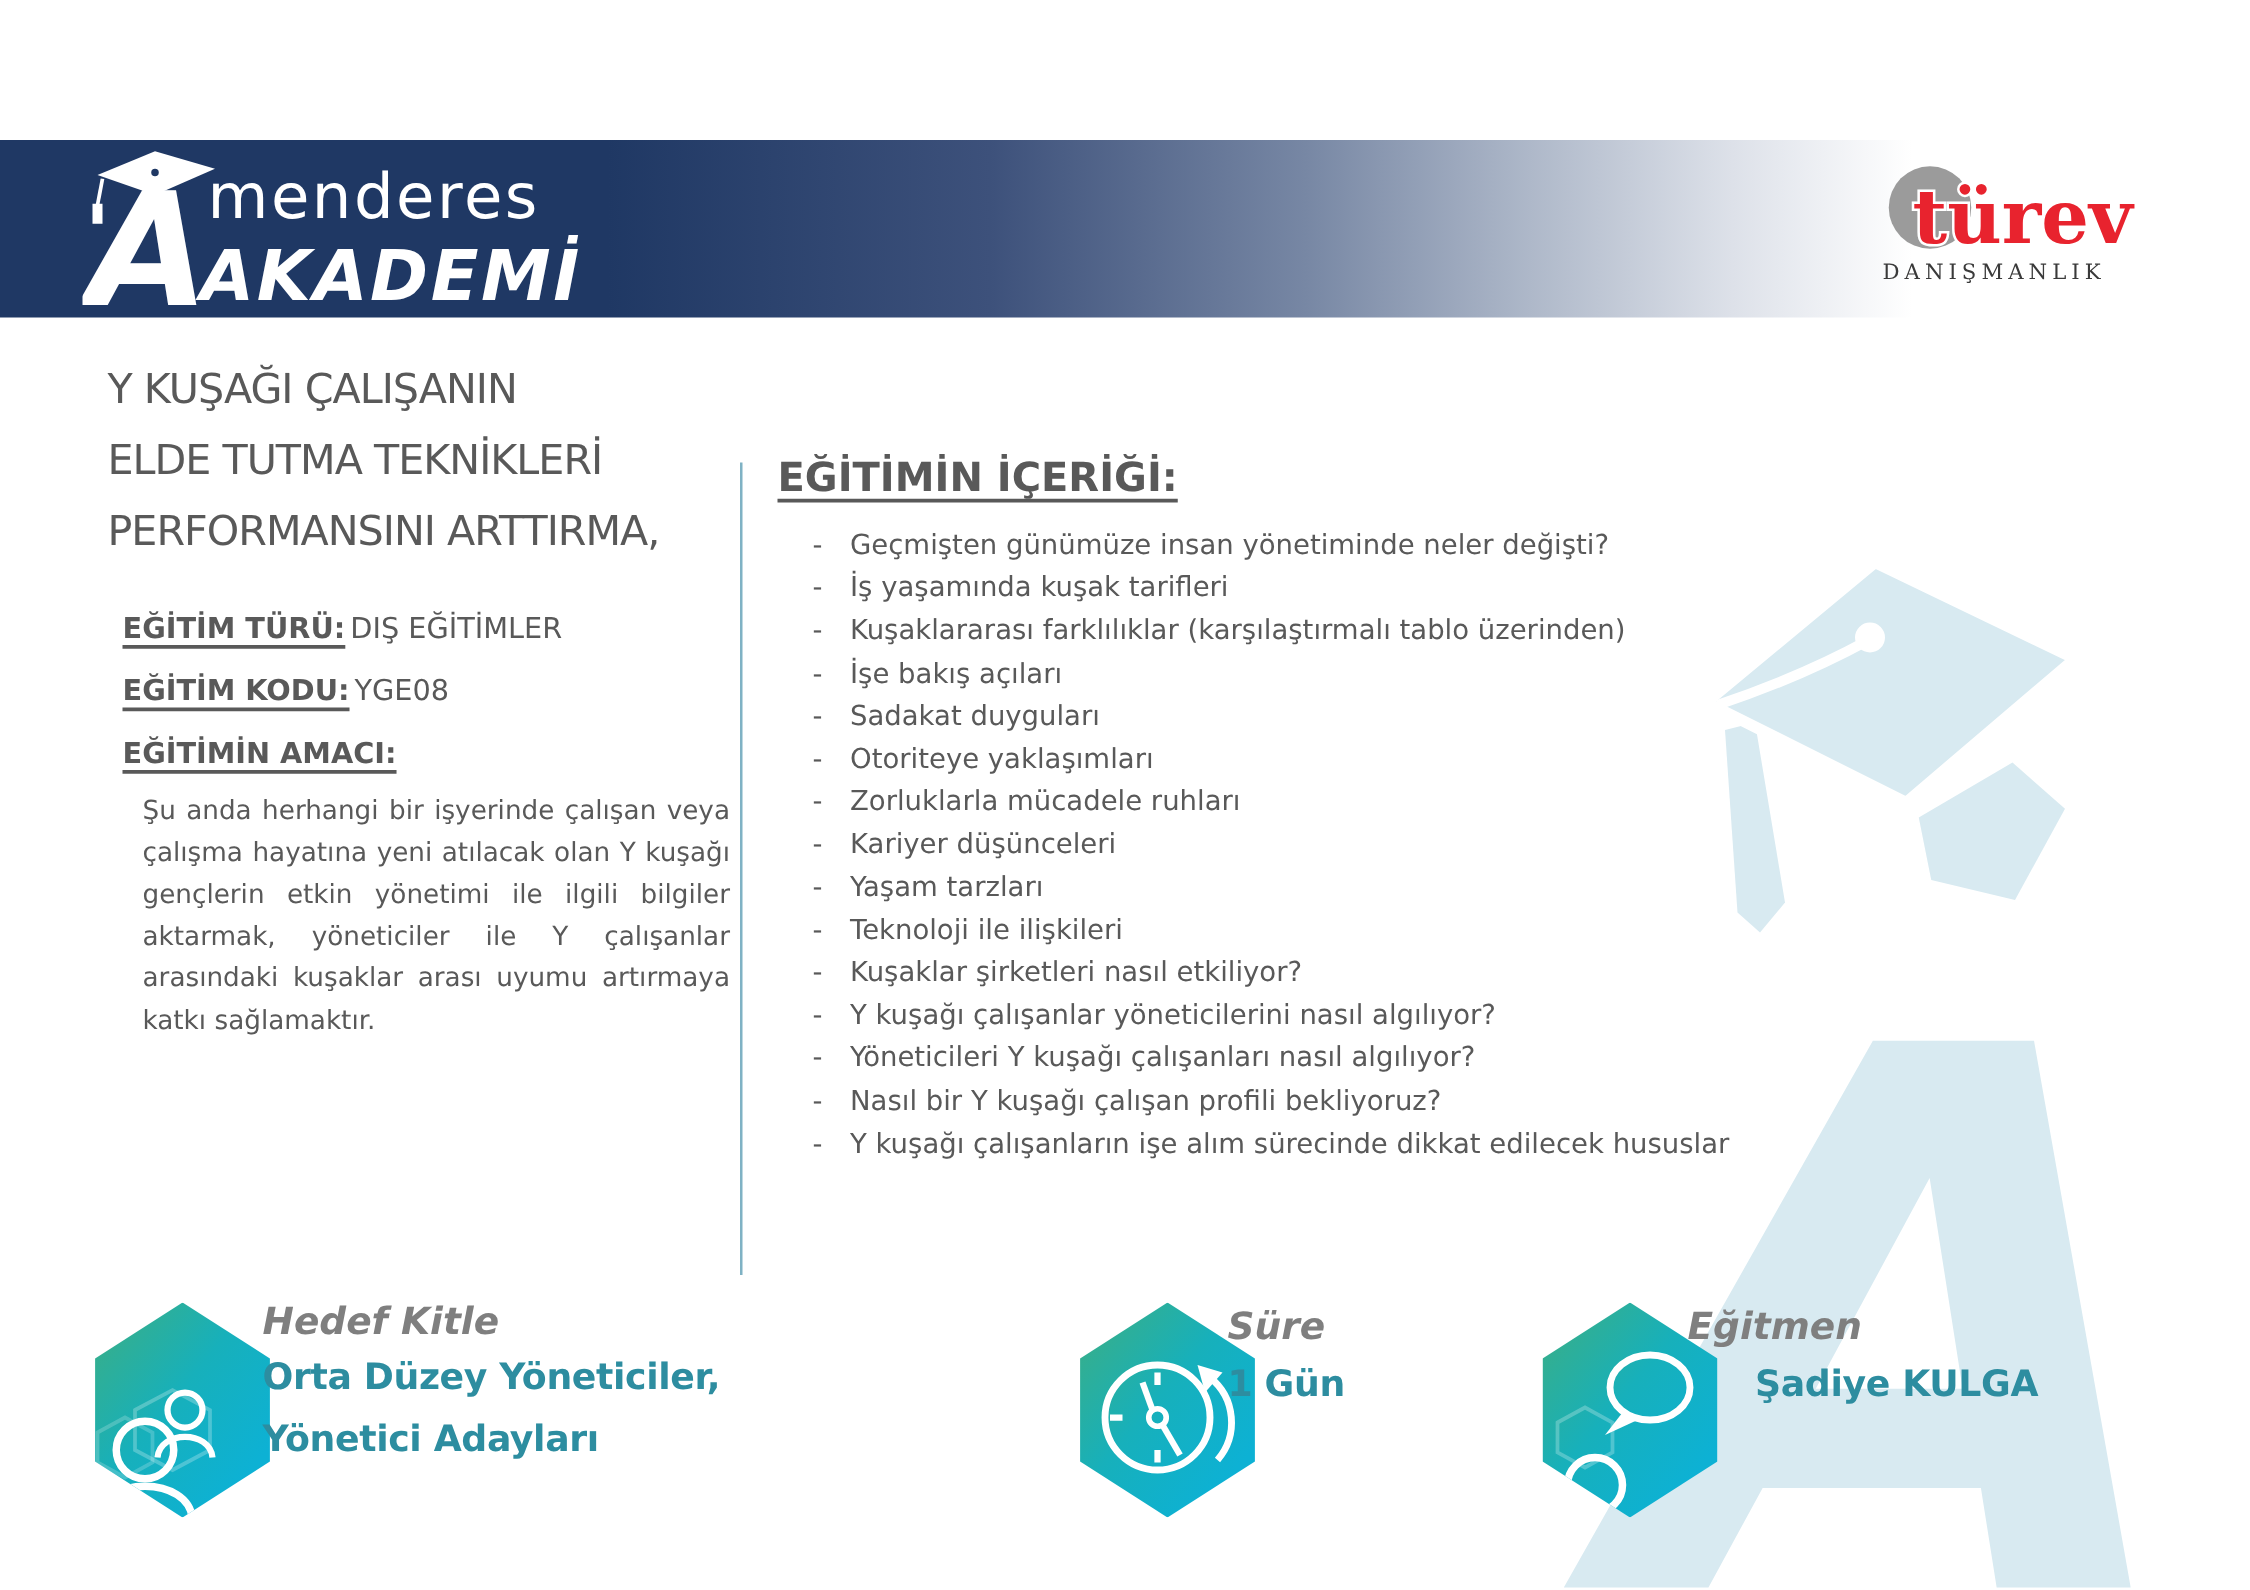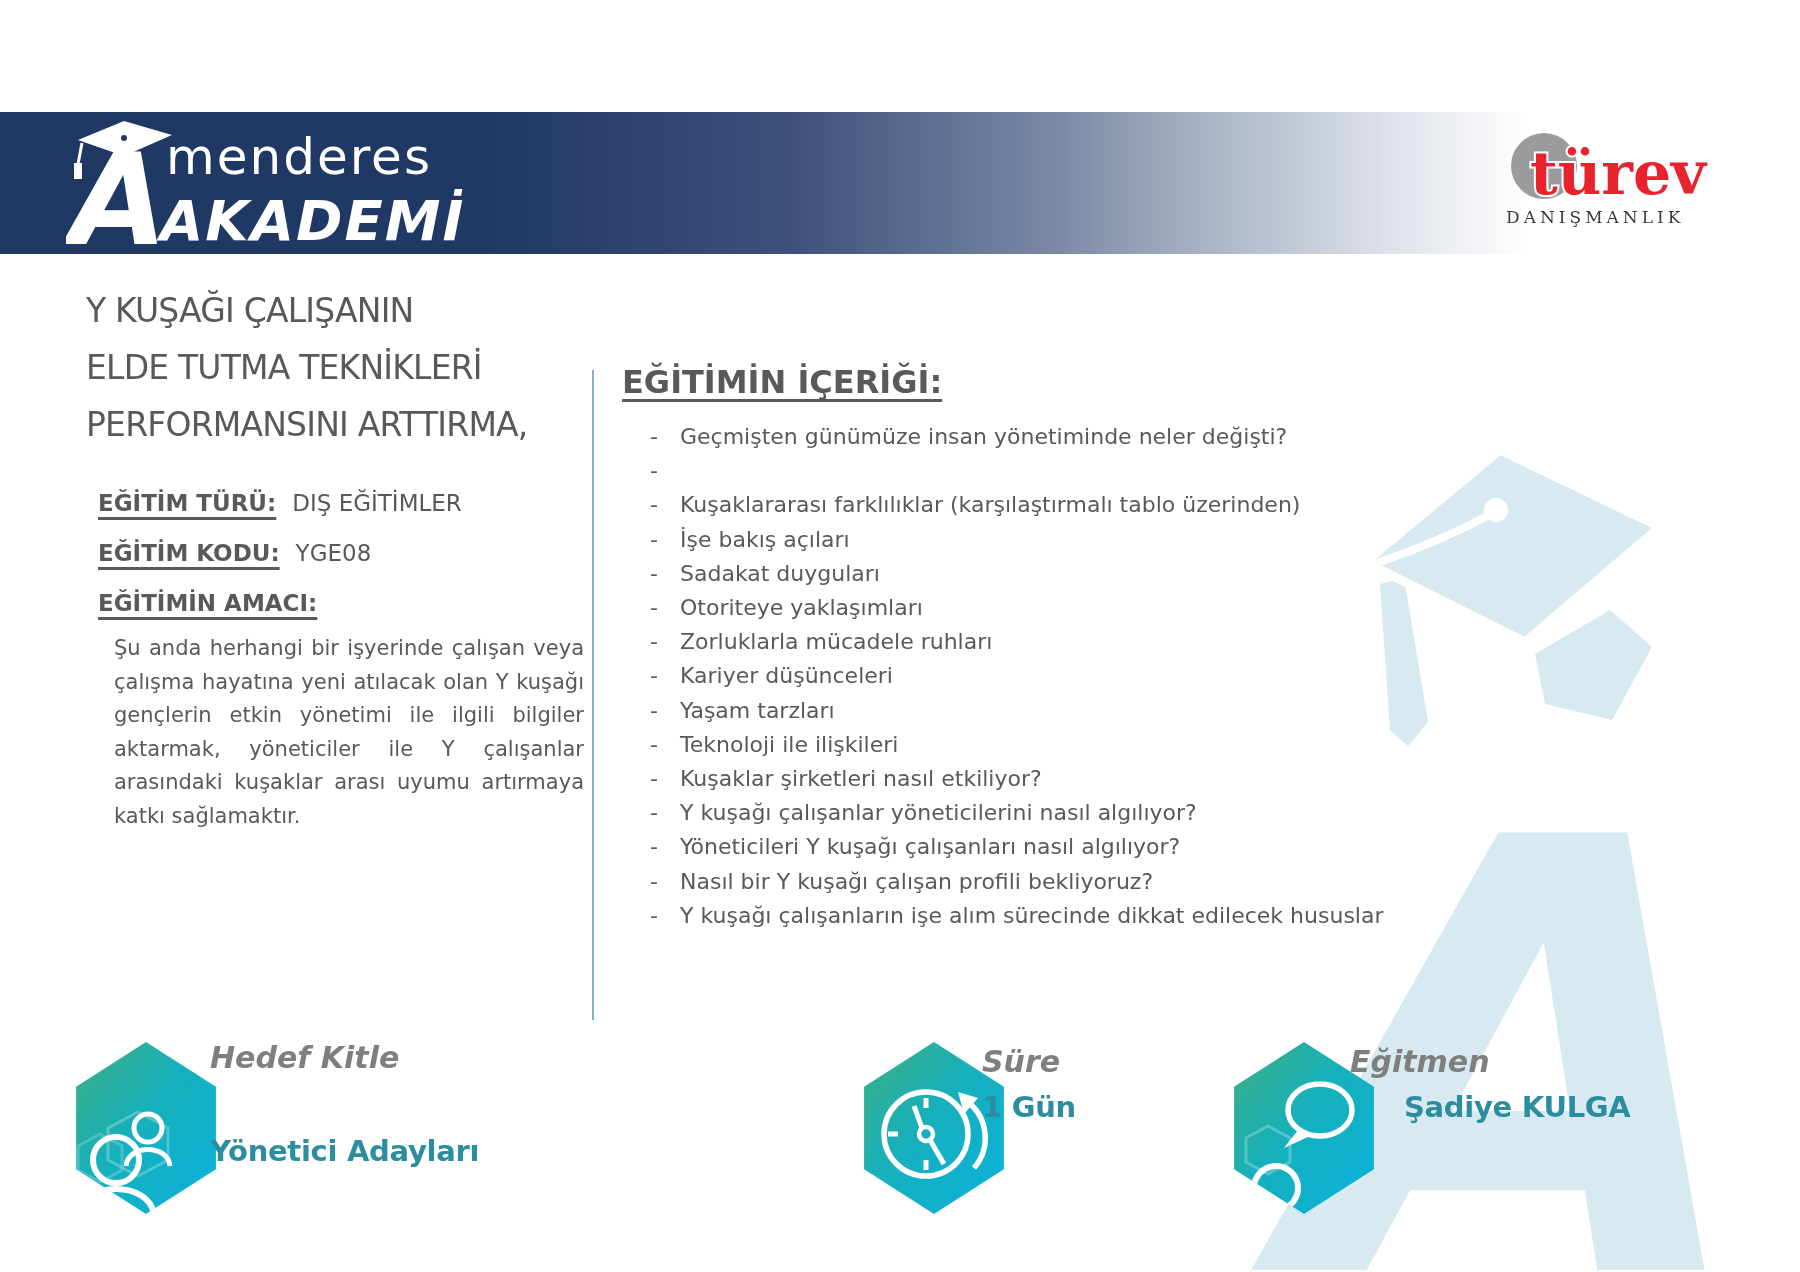--- a/index.html
+++ b/index.html
@@ -43,21 +43,21 @@
   }
 
   
   .detail-row { position: absolute; left: 98px; font-size: 23px; white-space: nowrap; z-index: 2; }
   .detail-row .lbl {
     font-weight: bold;
     text-decoration: underline;
     text-decoration-thickness: 2.5px;
     text-underline-offset: 6px;
   }
-  .detail-row .val { margin-left: 16px; }
+  .detail-row .val { margin-left: 4px; }
   .row-type { top: 490px; }
   .row-code { top: 540px; }
   .row-purpose { top: 590px; }
 
   .purpose-text {
     position: absolute; left: 98px; top: 632px;
     width: 470px;
     font-size: 21px; line-height: 33.5px;
     text-align: justify;
     color: #595959; z-index: 2; margin-left: 16px;
@@ -174,20 +174,21 @@
   <div class="divider"></div>
 
   <div class="content-heading">EĞİTİMİN İÇERİĞİ:</div>
   <div class="content-list">
     <div class="li">
         <span class="dash">-</span>
         <span>Geçmişten günümüze insan yönetiminde neler değişti?</span>
       </div>
     <div class="li">
         <span class="dash">-</span>
+        <span>İş yaşamında kuşak tarifleri</span>
       </div>
     <div class="li">
         <span class="dash">-</span>
         <span>Kuşaklararası farklılıklar (karşılaştırmalı tablo üzerinden)</span>
       </div>
     <div class="li">
         <span class="dash">-</span>
         <span>İşe bakış açıları</span>
       </div>
     <div class="li">
@@ -240,20 +241,21 @@
     <svg width="152" height="172" viewBox="0 0 152 172">
       <polygon points="38,86 68,70 98,86 98,118 68,134 38,118" fill="none" stroke="rgba(255,255,255,0.25)" stroke-width="3"></polygon>
       <polygon points="8,104 30,92 52,104 52,128 30,140 8,128" fill="none" stroke="rgba(255,255,255,0.2)" stroke-width="3"></polygon>
       <circle cx="78" cy="86" r="14" fill="none" stroke="#ffffff" stroke-width="5"></circle>
       <path d="M56 124 C58 102, 98 102, 100 124" fill="none" stroke="#ffffff" stroke-width="5"></path>
       <circle cx="46" cy="118" r="23" fill="none" stroke="#ffffff" stroke-width="6"></circle>
       <path d="M8 174 C10 138, 82 138, 84 174" fill="none" stroke="#ffffff" stroke-width="6"></path>
     </svg>
   </div>
   <div class="foot-label aud-label">Hedef Kitle</div>
+  <div class="foot-value aud-line1">Orta Düzey Yöneticiler,</div>
   <div class="foot-value aud-line2">Yönetici Adayları</div>
 
   <div class="hex hex-duration">
     <svg width="152" height="172" viewBox="0 0 152 172">
       <circle cx="68" cy="92" r="42" fill="none" stroke="#ffffff" stroke-width="5.5"></circle>
       <line x1="68" y1="56" x2="68" y2="66" stroke="#ffffff" stroke-width="5"></line>
       <line x1="30" y1="92" x2="40" y2="92" stroke="#ffffff" stroke-width="5"></line>
       <line x1="68" y1="118" x2="68" y2="128" stroke="#ffffff" stroke-width="5"></line>
       <circle cx="68" cy="92" r="7" fill="none" stroke="#ffffff" stroke-width="4.5"></circle>
       <line x1="64" y1="86" x2="56" y2="64" stroke="#ffffff" stroke-width="5"></line>

